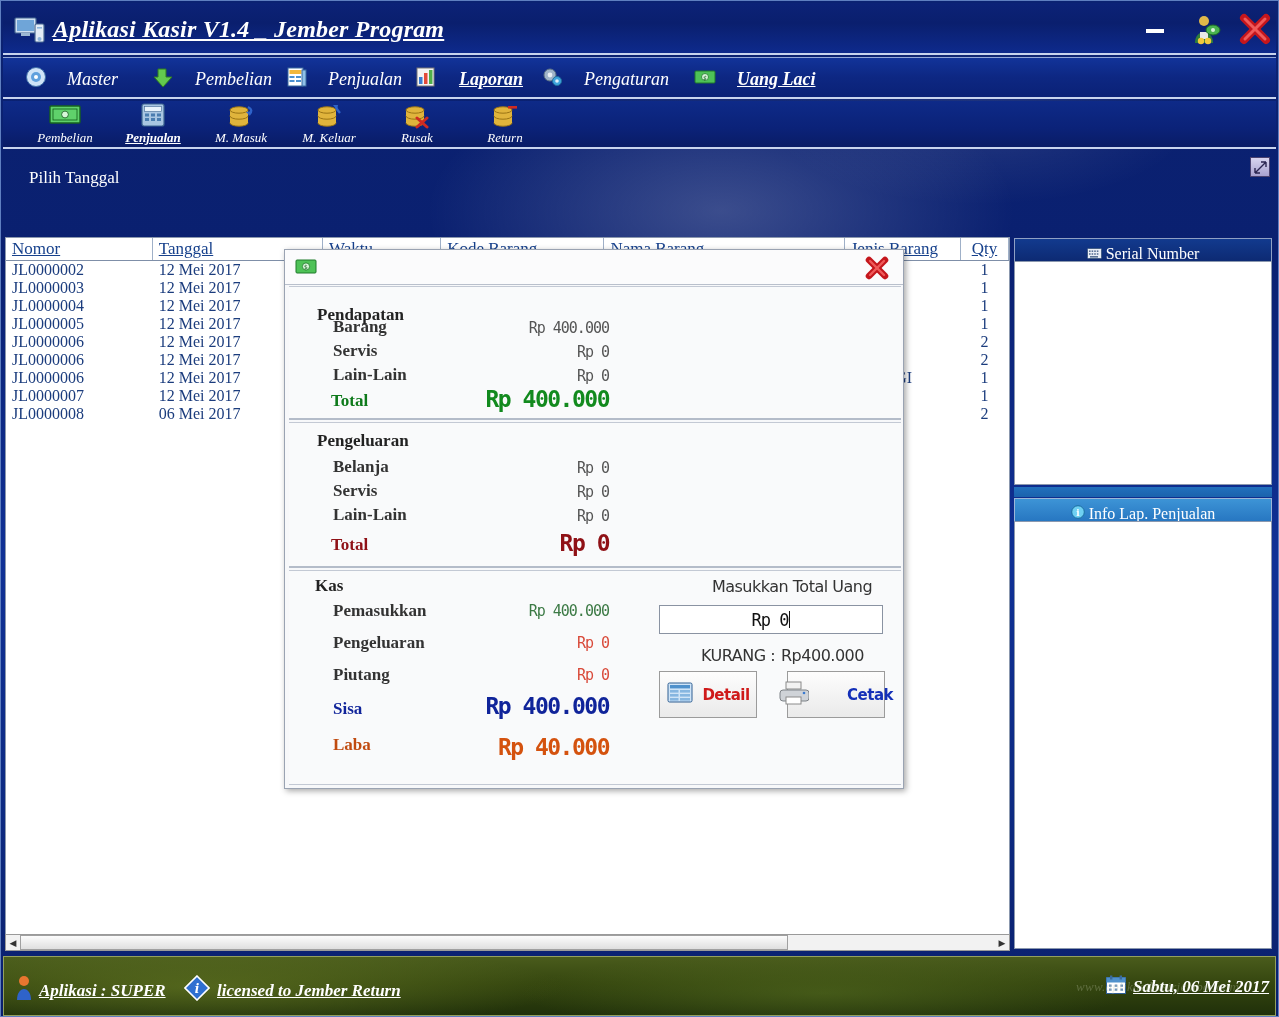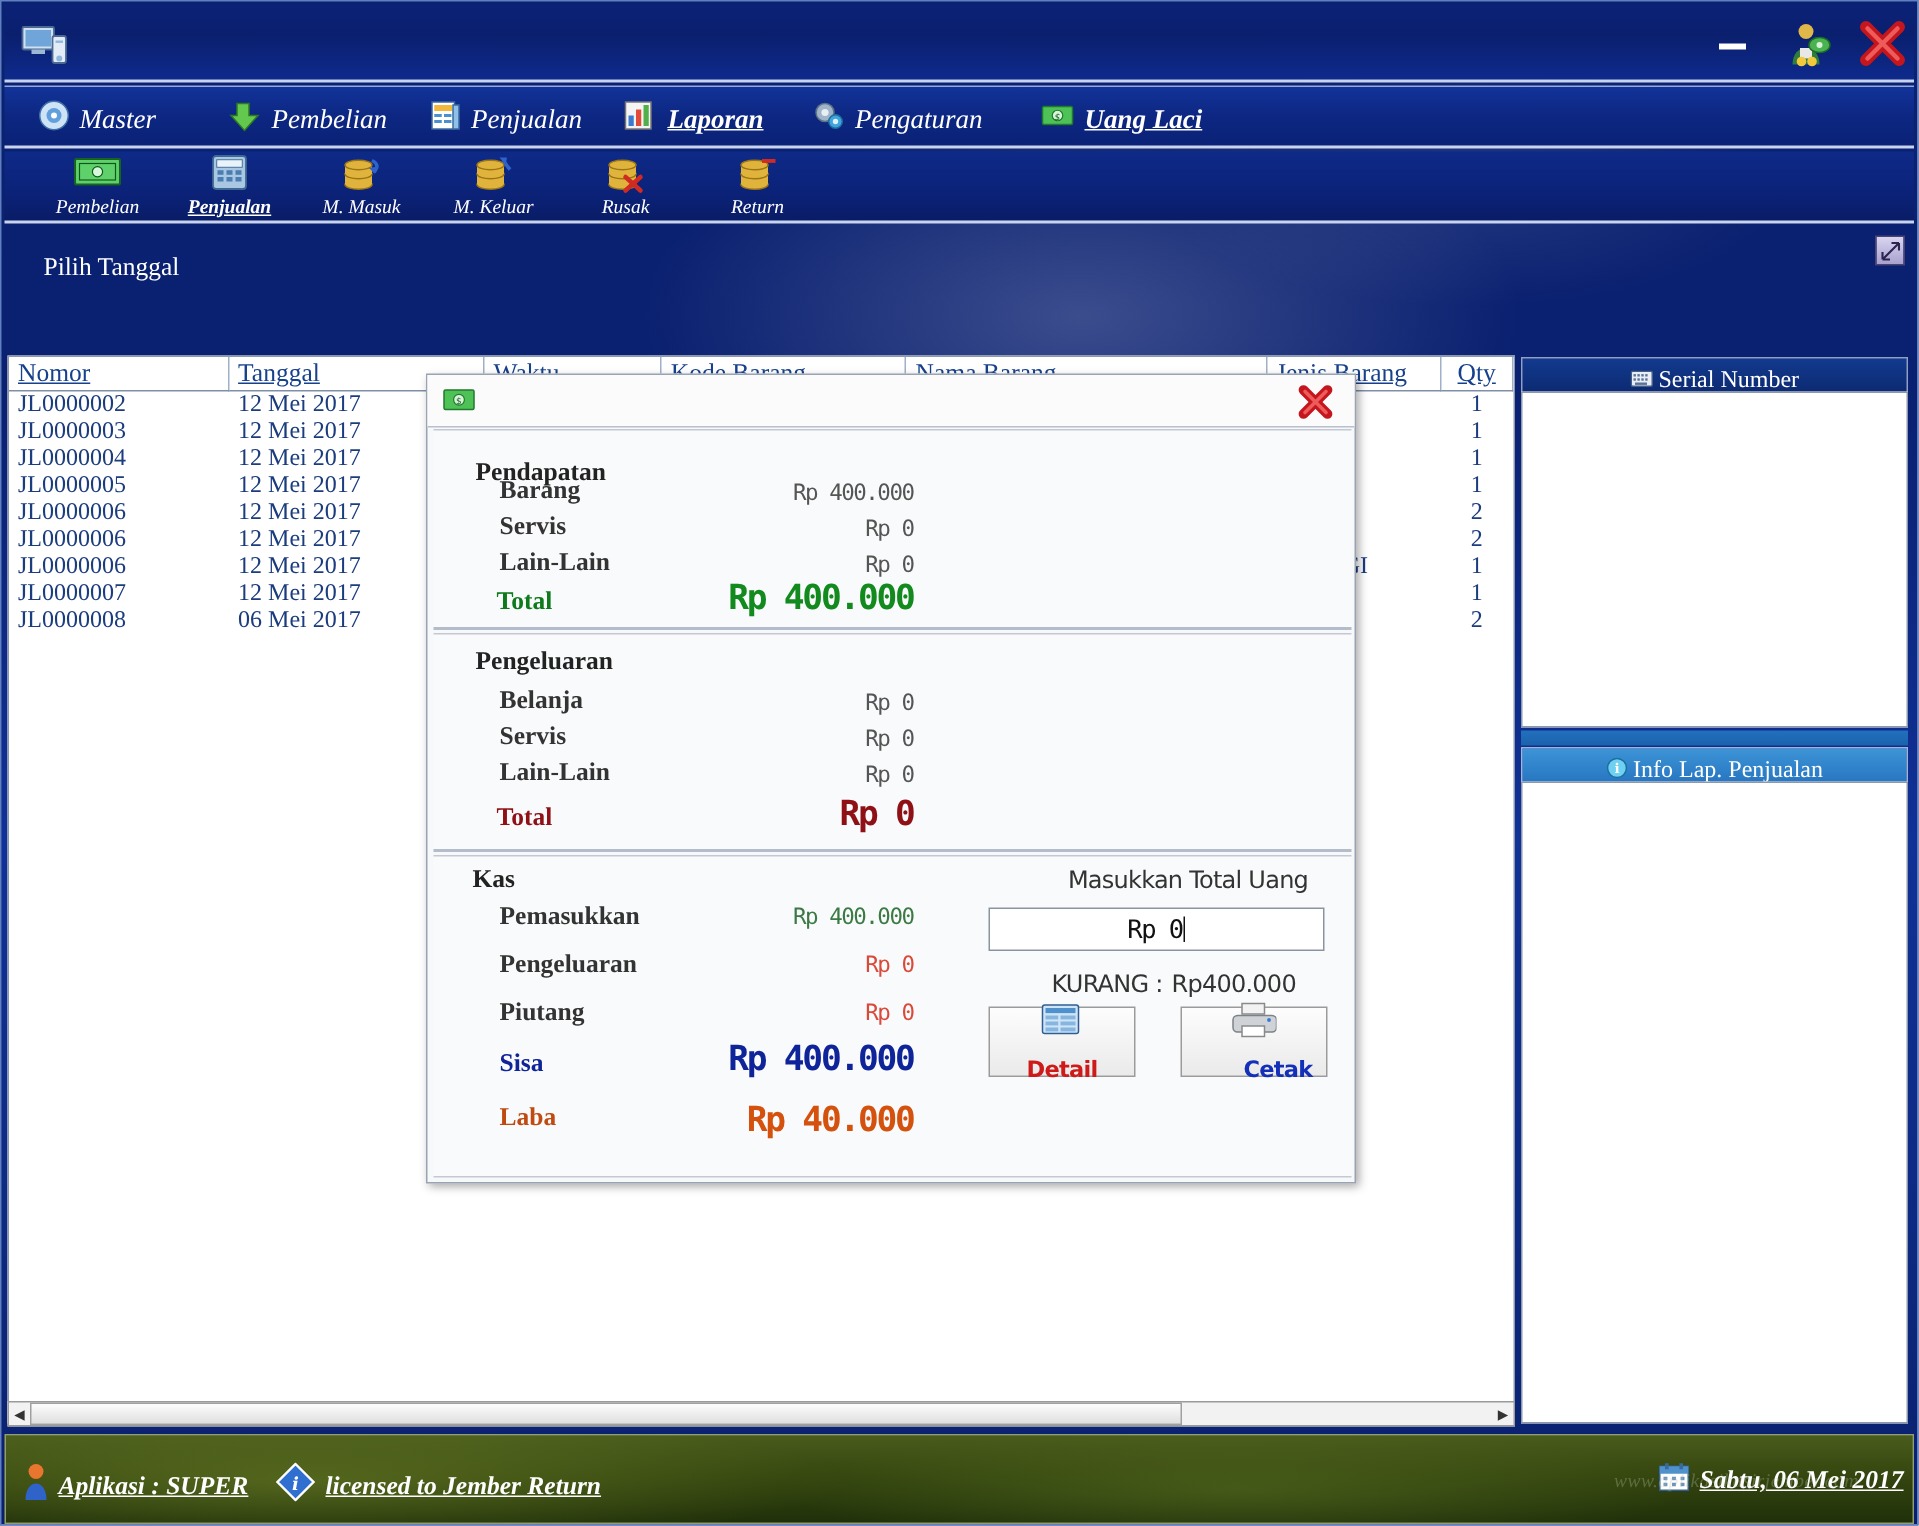--- a/index.html
+++ b/index.html
@@ -26,21 +26,21 @@
   .win-btn{position:absolute;cursor:pointer;}
   #btn-min{left:1140px;top:14px;width:26px;height:24px;}
   #btn-user{left:1186px;top:10px;width:32px;height:32px;}
   #btn-close{left:1234px;top:8px;width:36px;height:36px;}
 
   
   .menubar{position:absolute;left:2px;top:56px;width:1273px;height:42px;
     background:linear-gradient(180deg,#123399 0%,#0d2782 50%,#0a2176 100%);
     border-top:1px solid #94a9d8;border-bottom:2px solid #c8d4ee;box-sizing:border-box;}
   .menu-item{position:absolute;top:7px;height:28px;display:flex;align-items:center;
-    gap:6px;cursor:pointer;color:#fff;font-size:18px;font-style:italic;white-space:nowrap;}
+    gap:20px;cursor:pointer;color:#fff;font-size:18px;font-style:italic;white-space:nowrap;}
   .menu-item .lbl{color:#ffffff;}
   .menu-item.ul .lbl{font-weight:bold;text-decoration:underline;}
 
   
   .toolbar{position:absolute;left:2px;top:100px;width:1273px;height:48px;
     background:linear-gradient(180deg,#0e2a88 0%,#0b2278 60%,#091c66 100%);
     border-bottom:2px solid #c8d4ee;box-sizing:border-box;}
   .tb-item{position:absolute;top:2px;width:88px;height:44px;text-align:center;cursor:pointer;}
   .tb-item .ic{height:26px;display:block;margin:0 auto;}
   .tb-item .tl{display:block;font-size:13px;font-style:italic;color:#fff;margin-top:1px;}
@@ -110,21 +110,21 @@
   .big-v{font-size:23px;font-weight:bold;letter-spacing:-1.5px;}
   .sec-title{position:absolute;left:28px;font-weight:bold;color:#222;font-size:17px;}
   .tot-lbl{position:absolute;left:42px;font-weight:bold;font-size:17px;}
   .mi-lbl{position:absolute;font-size:16px;color:#333;
     font-family:"DejaVu Sans",sans-serif;letter-spacing:-.5px;}
   .m-input{position:absolute;background:#fff;border:1px solid #8a93a2;
     box-sizing:border-box;display:flex;align-items:center;justify-content:center;
     font-family:"DejaVu Sans Mono",monospace;font-size:17px;color:#111;letter-spacing:-1px;}
   .m-btn{position:absolute;background:linear-gradient(180deg,#fdfdfd,#eaeaea);
     border:1px solid #9b9b9b;box-sizing:border-box;display:flex;align-items:center;
-    justify-content:center;gap:6px;cursor:pointer;flex-direction:column;}
+    justify-content:center;gap:6px;cursor:pointer;}
   .m-btn .bt{font-family:"DejaVu Sans",sans-serif;font-size:15px;font-weight:bold;letter-spacing:-.5px;}
 
   
   .statusbar{position:absolute;left:2px;top:955px;width:1273px;height:60px;
     background:
       radial-gradient(ellipse 500px 60px at 200px 30px, rgba(110,130,40,0.55), rgba(0,0,0,0) 72%),
       radial-gradient(ellipse 420px 55px at 820px 36px, rgba(90,115,35,0.5), rgba(0,0,0,0) 72%),
       linear-gradient(180deg,#4a5c1c 0%,#35460f 45%,#20300a 100%);
     border:1px solid #93a05f;box-sizing:border-box;overflow:hidden;}
   .sb-item{position:absolute;display:flex;align-items:center;gap:7px;
@@ -142,20 +142,21 @@
     <span class="title-ico">
       <svg width="34" height="30" viewBox="0 0 34 30">
         <rect x="2" y="3" width="21" height="15" rx="1" fill="#cfe0f2" stroke="#4a6a94" stroke-width="1.2"></rect>
         <rect x="4" y="5" width="17" height="11" fill="#6fa5d8"></rect>
         <rect x="8" y="18" width="9" height="3" fill="#9db8d4"></rect>
         <rect x="22" y="9" width="9" height="18" rx="1.5" fill="#e3ecf6" stroke="#4a6a94" stroke-width="1.2"></rect>
         <circle cx="26.5" cy="24" r="2" fill="#8fb6dd"></circle>
         <rect x="24" y="12" width="5" height="1.6" fill="#8fb6dd"></rect>
       </svg>
     </span>
+    <div class="title-text">Aplikasi Kasir V1.4 _ Jember Program</div>
 
     <div class="win-btn" id="btn-min">
       <svg width="26" height="24" viewBox="0 0 26 24">
           <rect x="3" y="12" width="18" height="4" fill="#ffffff"></rect>
         </svg>
     </div>
     <div class="win-btn" id="btn-user">
       <svg width="32" height="32" viewBox="0 0 32 32">
         <circle cx="15" cy="8" r="5" fill="#e0b84a"></circle>
         <path d="M6 30c0-7 4-11 9-11s9 4 9 11z" fill="#2f7d3c"></path>

